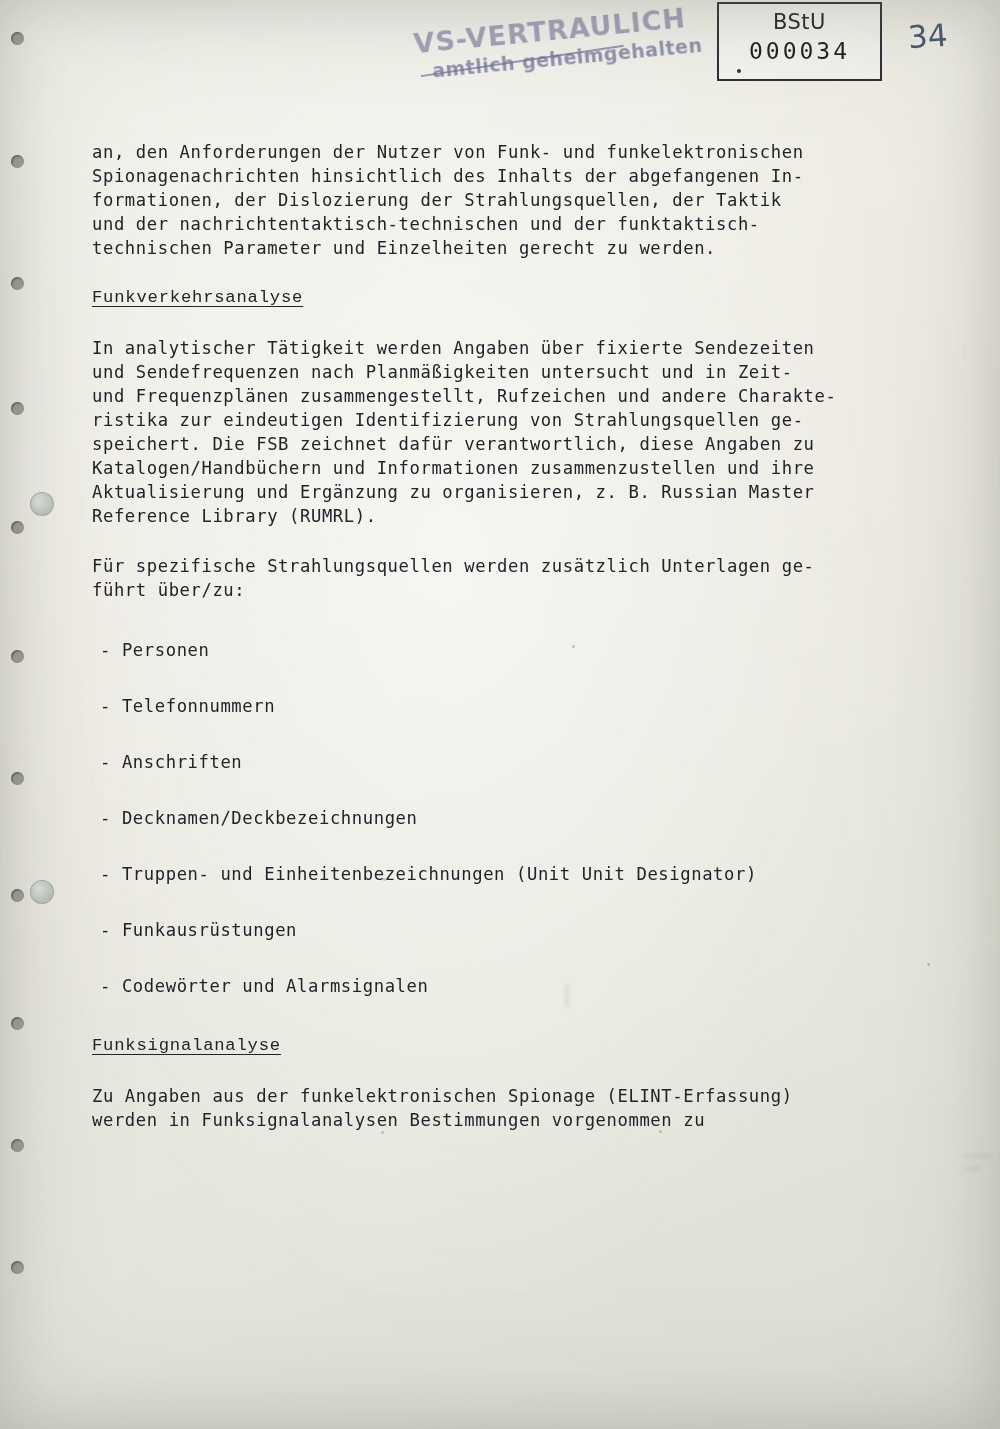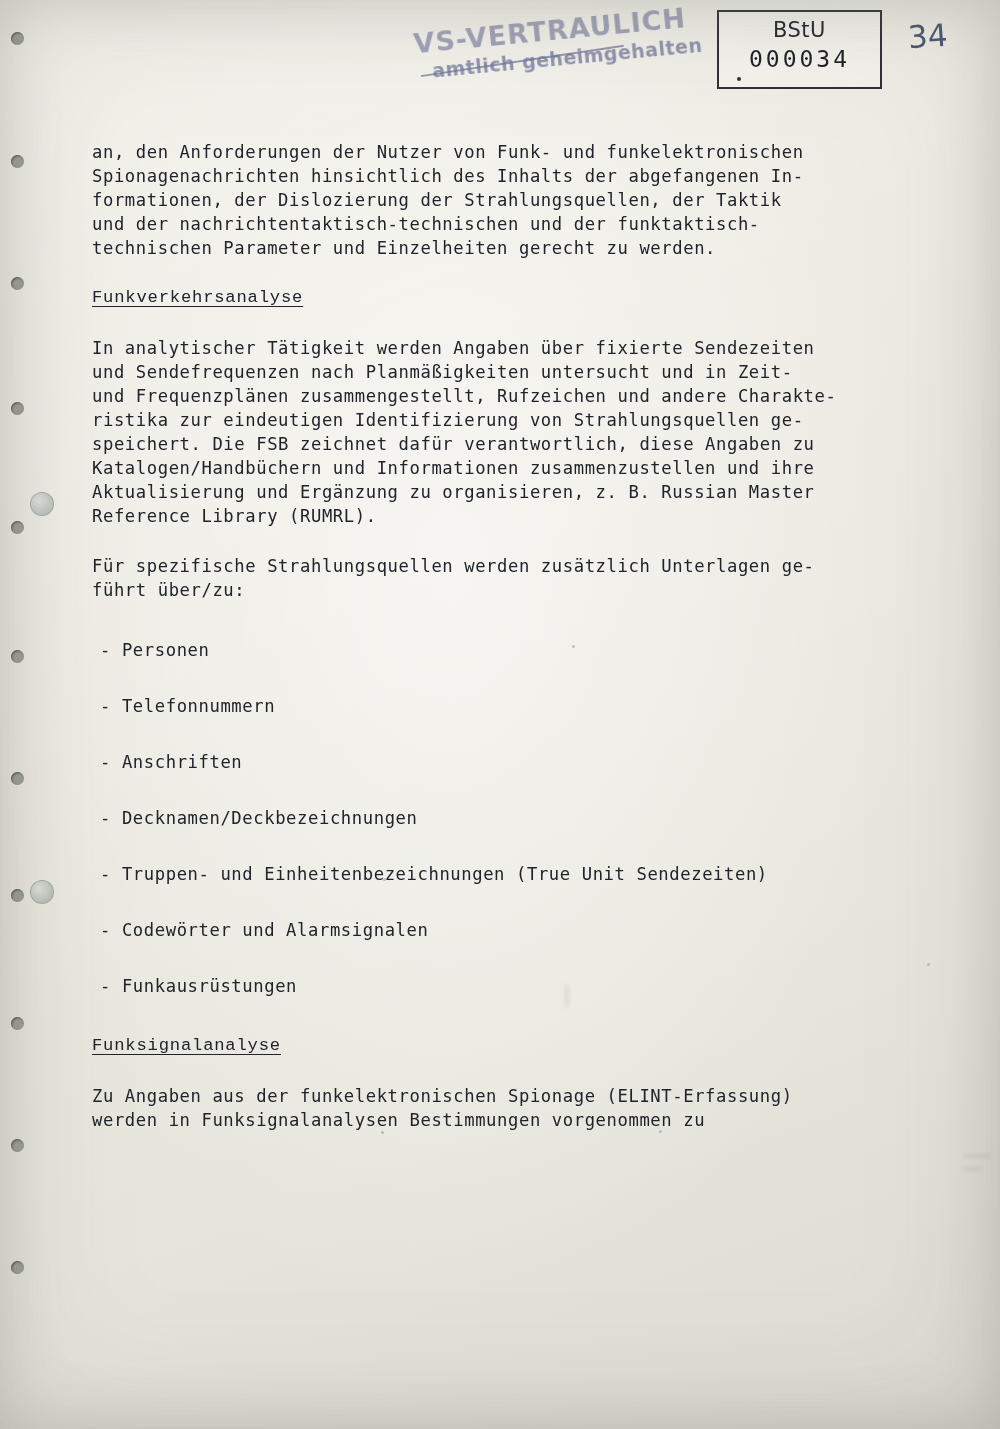--- a/index.html
+++ b/index.html
@@ -97,21 +97,21 @@
     width: 205px;
     height: 2px;
     background: #3a3f78;
     transform: rotate(-3deg);
     opacity: 0.7;
   }
 
   .bstu-box {
     position: absolute;
     left: 717px;
-    top: 10px;
+    top: 2px;
     width: 161px;
     height: 75px;
     border: 2px solid #2d2f33;
     background: rgba(255,255,255,0.25);
   }
   .bstu-box .bstu-label {
     text-align: center;
     font-family: "DejaVu Sans", sans-serif;
     font-size: 21px;
     color: #23252a;
@@ -248,23 +248,23 @@
 Aktualisierung und Ergänzung zu organisieren, z. B. Russian Master
 Reference Library (RUMRL).</p>
     <p class="para">Für spezifische Strahlungsquellen werden zusätzlich Unterlagen ge-
 führt über/zu:</p>
     <div class="spacer-sm"></div>
     <ul class="bullets">
       <li>- Personen</li>
       <li>- Telefonnummern</li>
       <li>- Anschriften</li>
       <li>- Decknamen/Deckbezeichnungen</li>
-      <li>- Truppen- und Einheitenbezeichnungen (True Unit Sendezeiten)</li>
+      <li>- Truppen- und Einheitenbezeichnungen (Unit Unit Designator)</li>
+      <li>- Funkausrüstungen</li>
       <li>- Codewörter und Alarmsignalen</li>
-      <li>- Funkausrüstungen</li>
     </ul>
     <div class="spacer-sm"></div>
     <p class="para heading" style="margin-top:26px">Funksignalanalyse</p>
     <p class="para">Zu Angaben aus der funkelektronischen Spionage (ELINT-Erfassung)
 werden in Funksignalanalysen Bestimmungen vorgenommen zu</p>
   </div>
 
   <div class="speck" style="left:572px; top:645px; width:3px; height:3px;"></div>
   <div class="speck" style="left:383px; top:878px; width:3px; height:3px;"></div>
   <div class="speck" style="left:381px; top:1131px; width:3px; height:3px;"></div>

